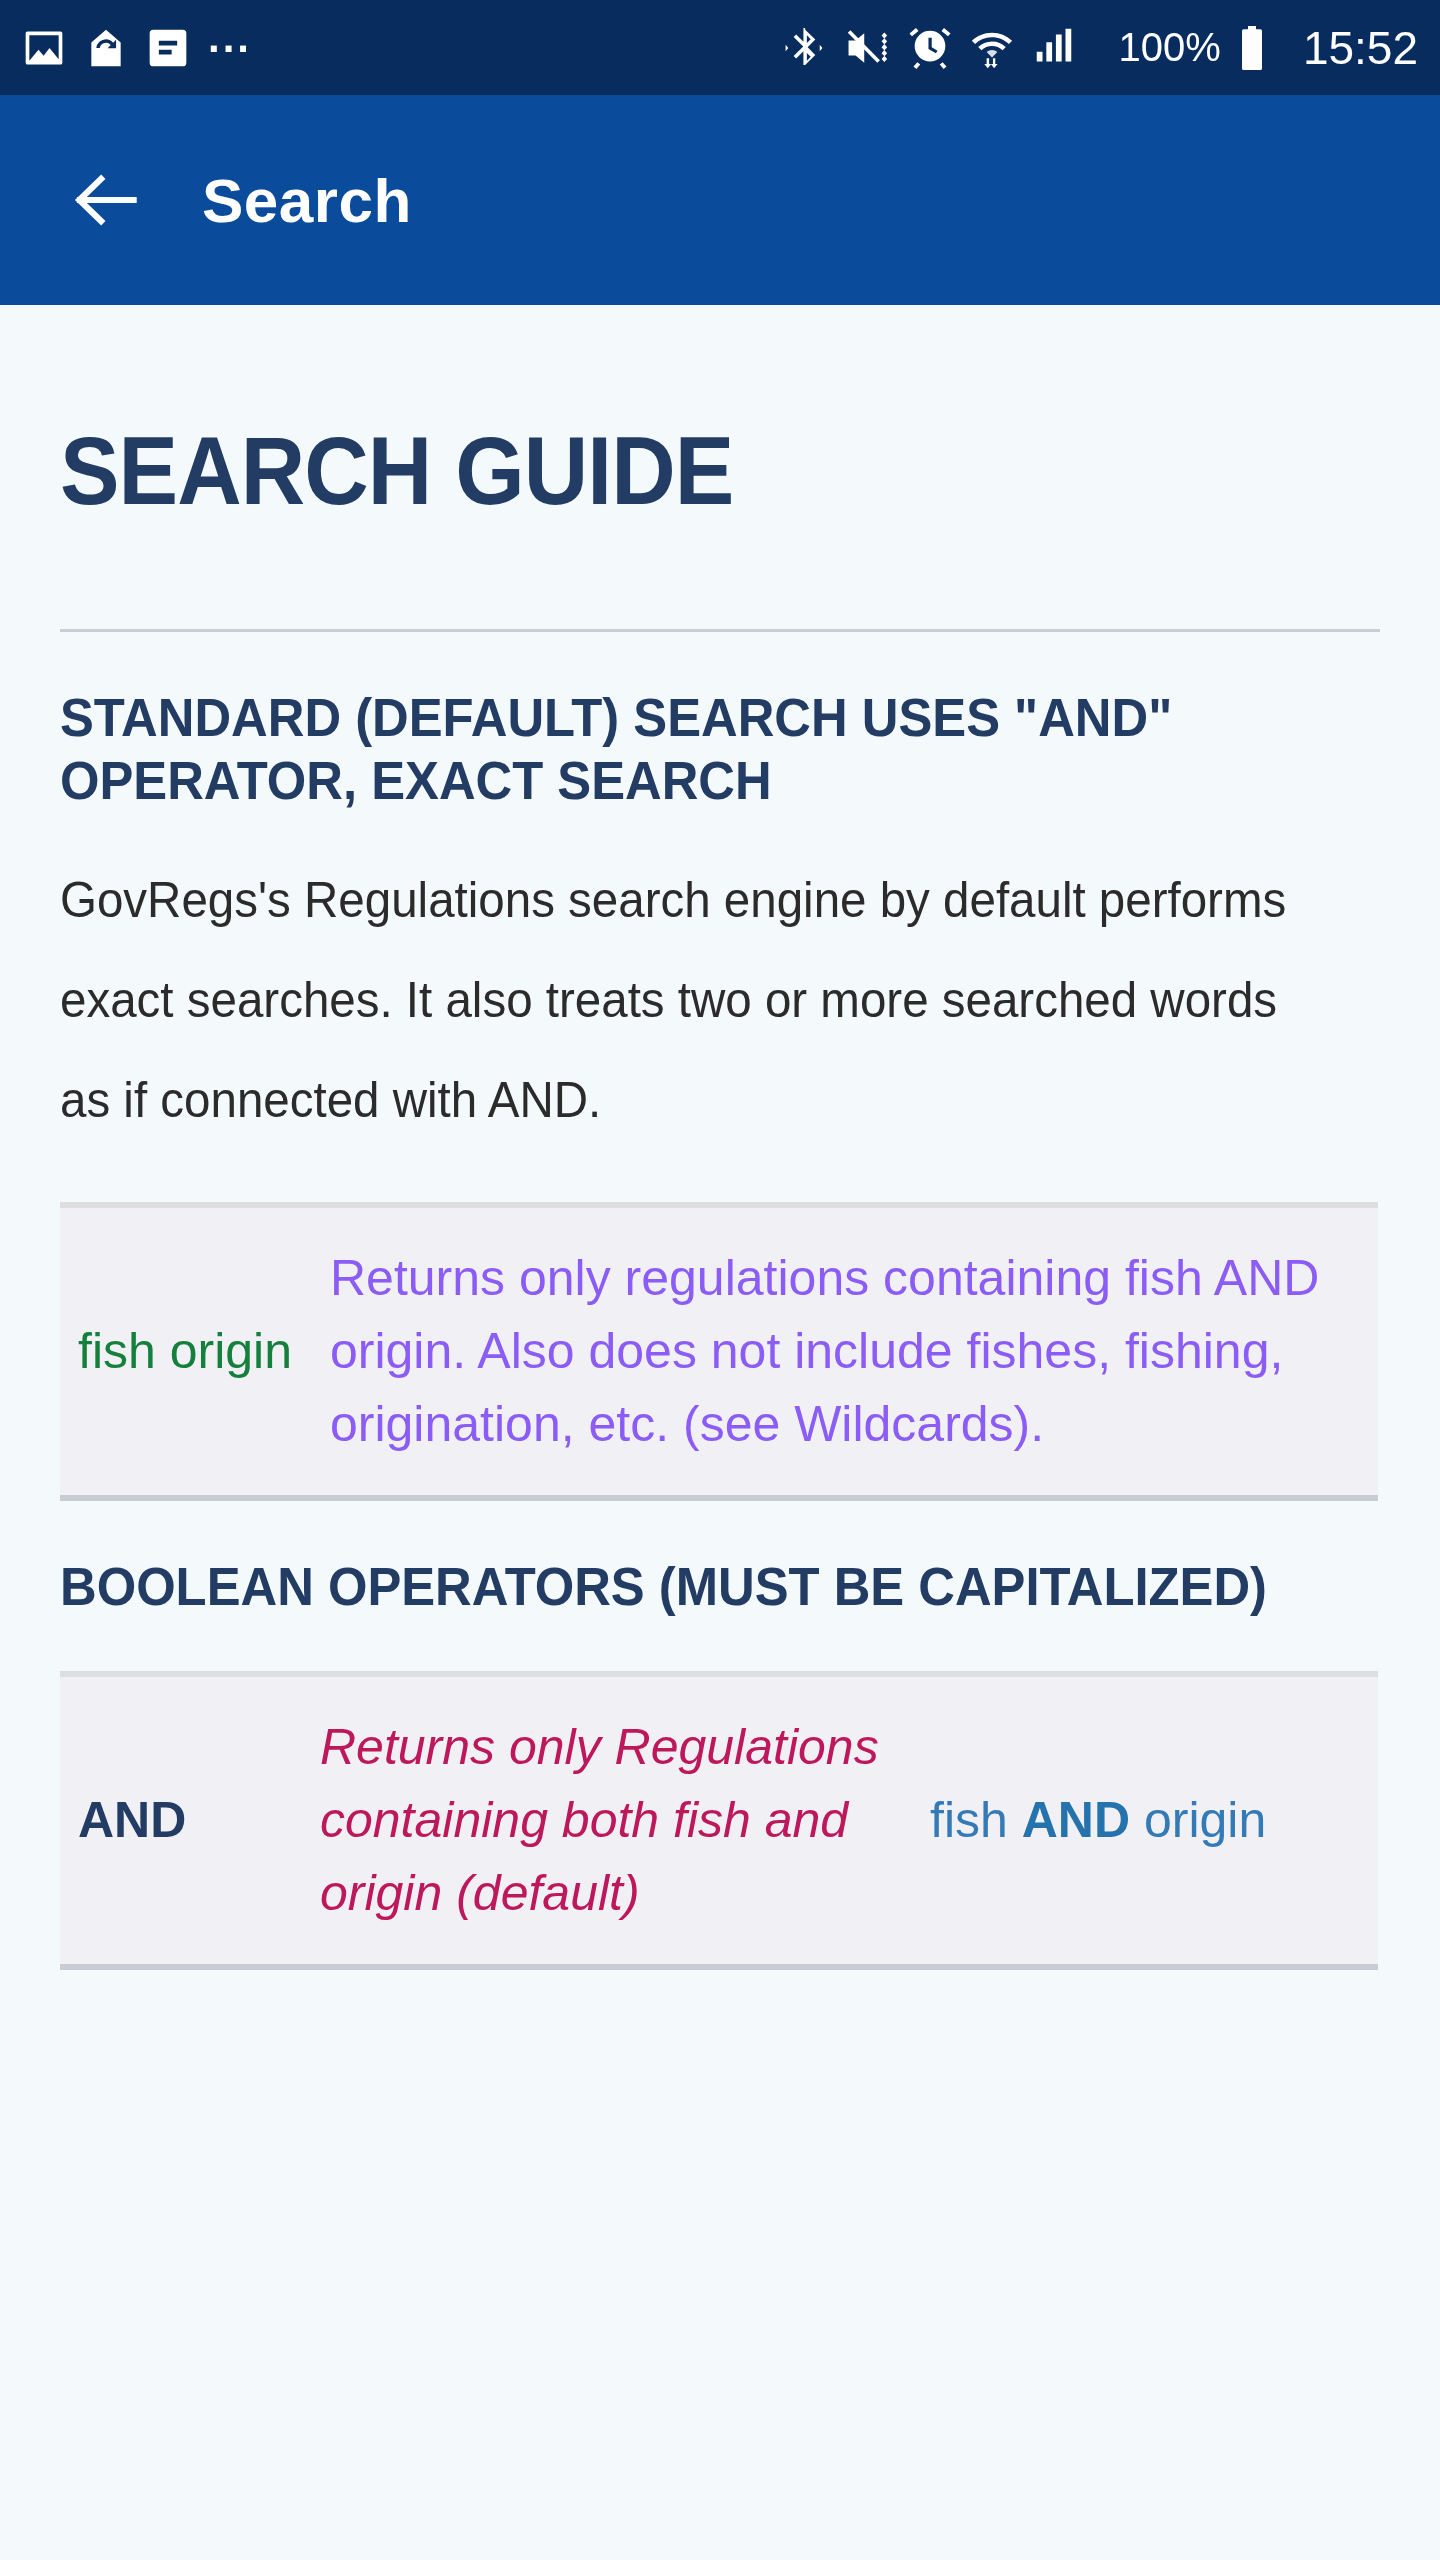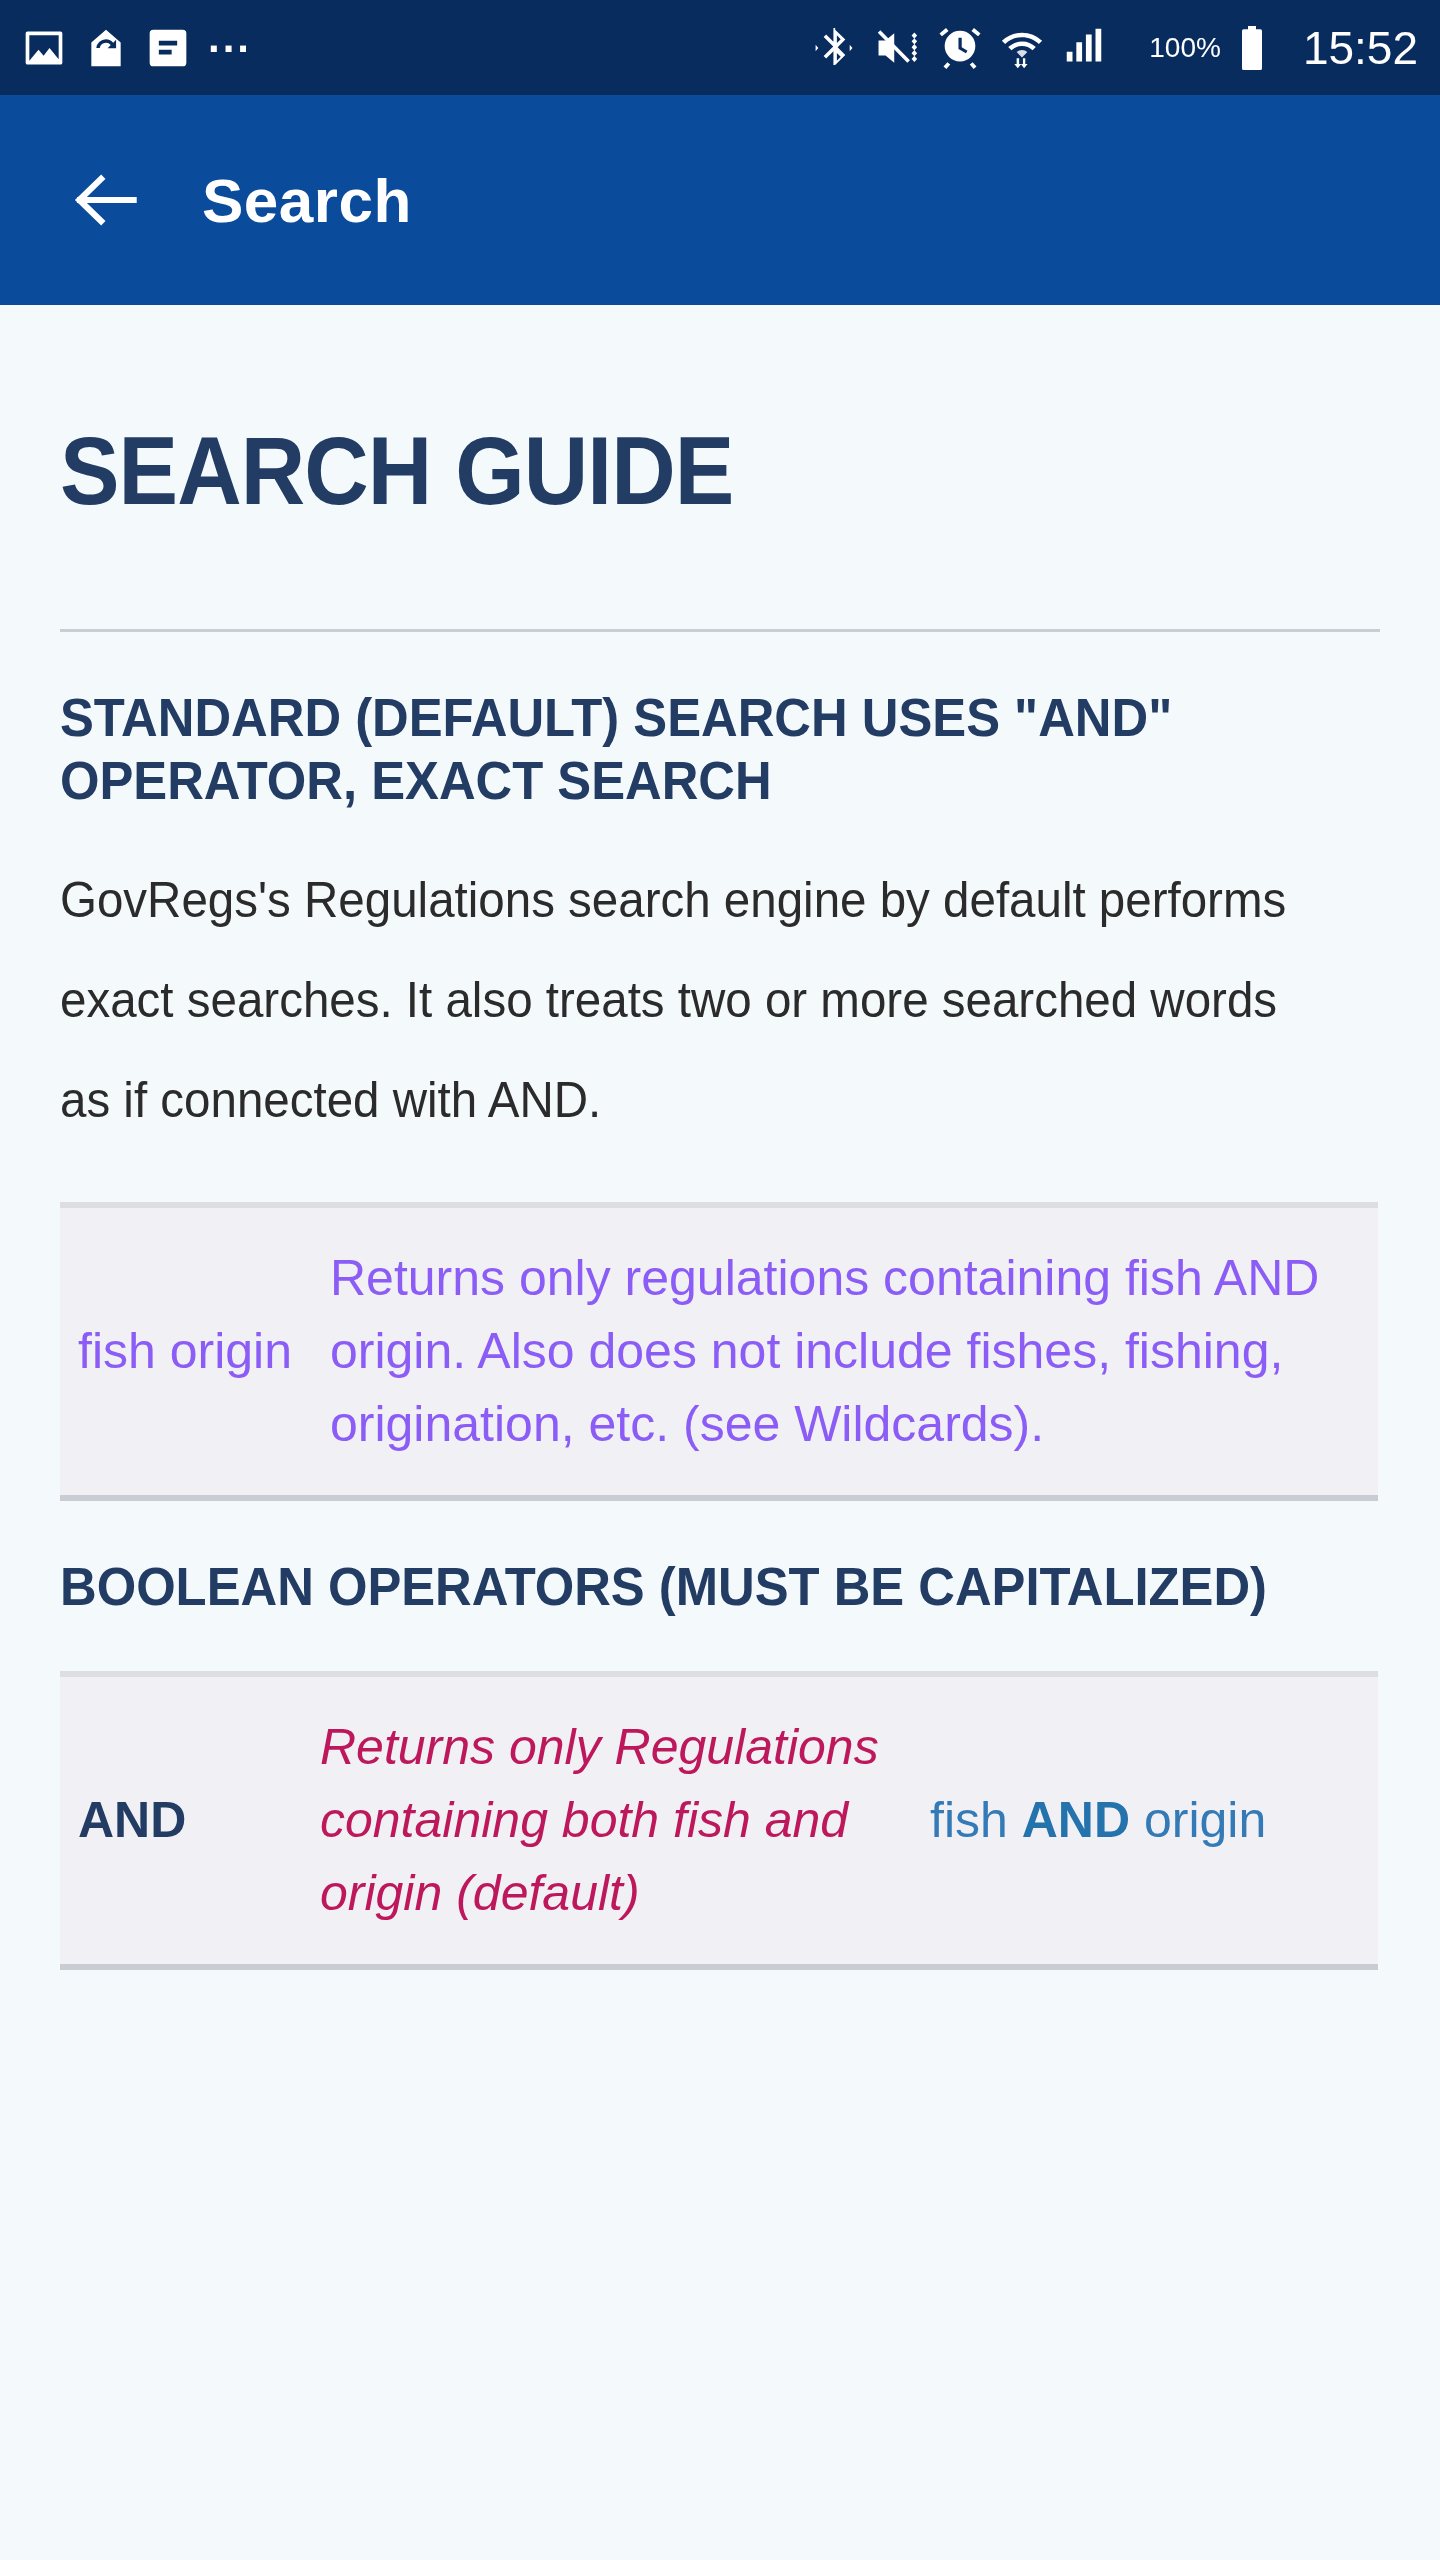--- a/index.html
+++ b/index.html
@@ -39,21 +39,21 @@
   .status-ellipsis {
     font-size: 42px;
     line-height: 28px;
     letter-spacing: 3px;
     color: #ffffff;
     font-weight: 700;
     position: relative;
     top: -10px;
   }
   .status-pct {
-    font-size: 28px;
+    font-size: 40px;
     font-weight: 400;
     letter-spacing: 0px;
     font-family: "Liberation Sans", sans-serif;
     margin-left: 26px;
   }
   .status-clock {
     font-size: 46px;
     font-weight: 400;
     margin-left: 20px;
   }
@@ -143,21 +143,21 @@
   }
   .guide-table td {
     vertical-align: middle;
     padding: 34px 0;
   }
 
   
   .t1 .c-term {
     width: 260px;
     padding-left: 18px;
-    color: #8b5cf6;
+    color: #15803d;
     font-size: 50px;
     line-height: 1.62;
   }
   .t1 .c-desc {
     color: #8b5cf6;
     font-size: 50px;
     line-height: 1.46;
     padding-left: 10px;
     padding-right: 20px;
   }

